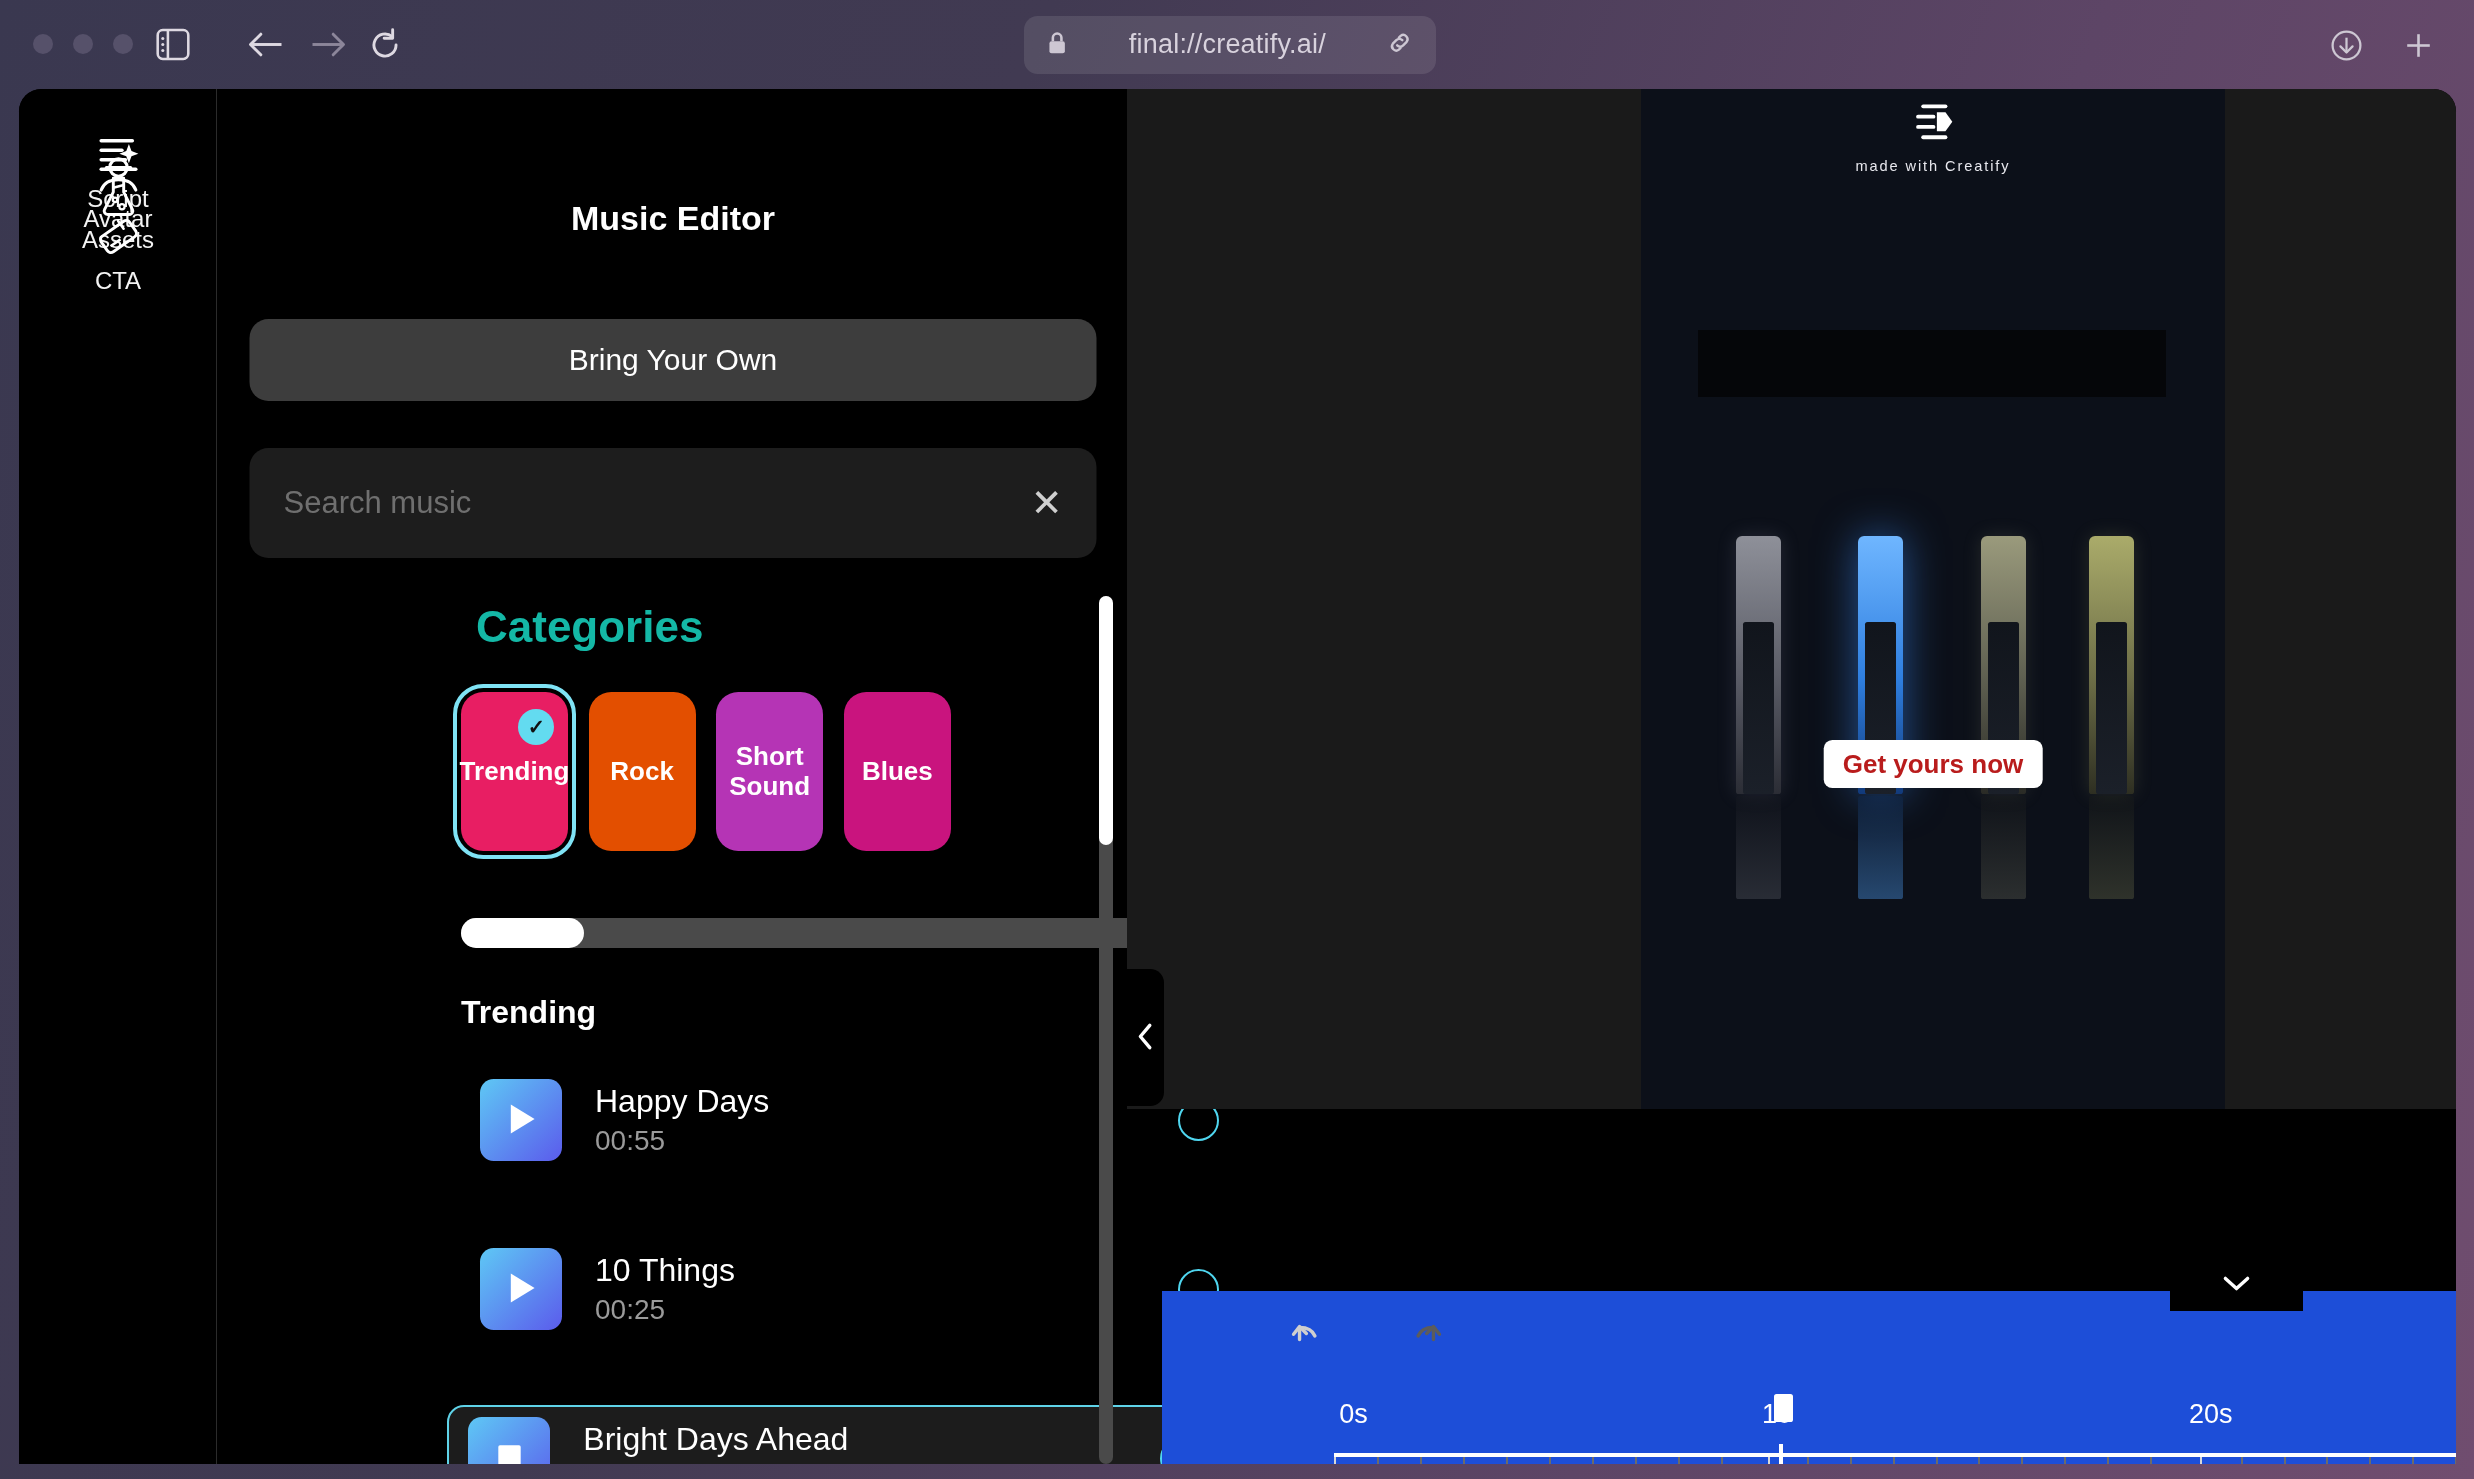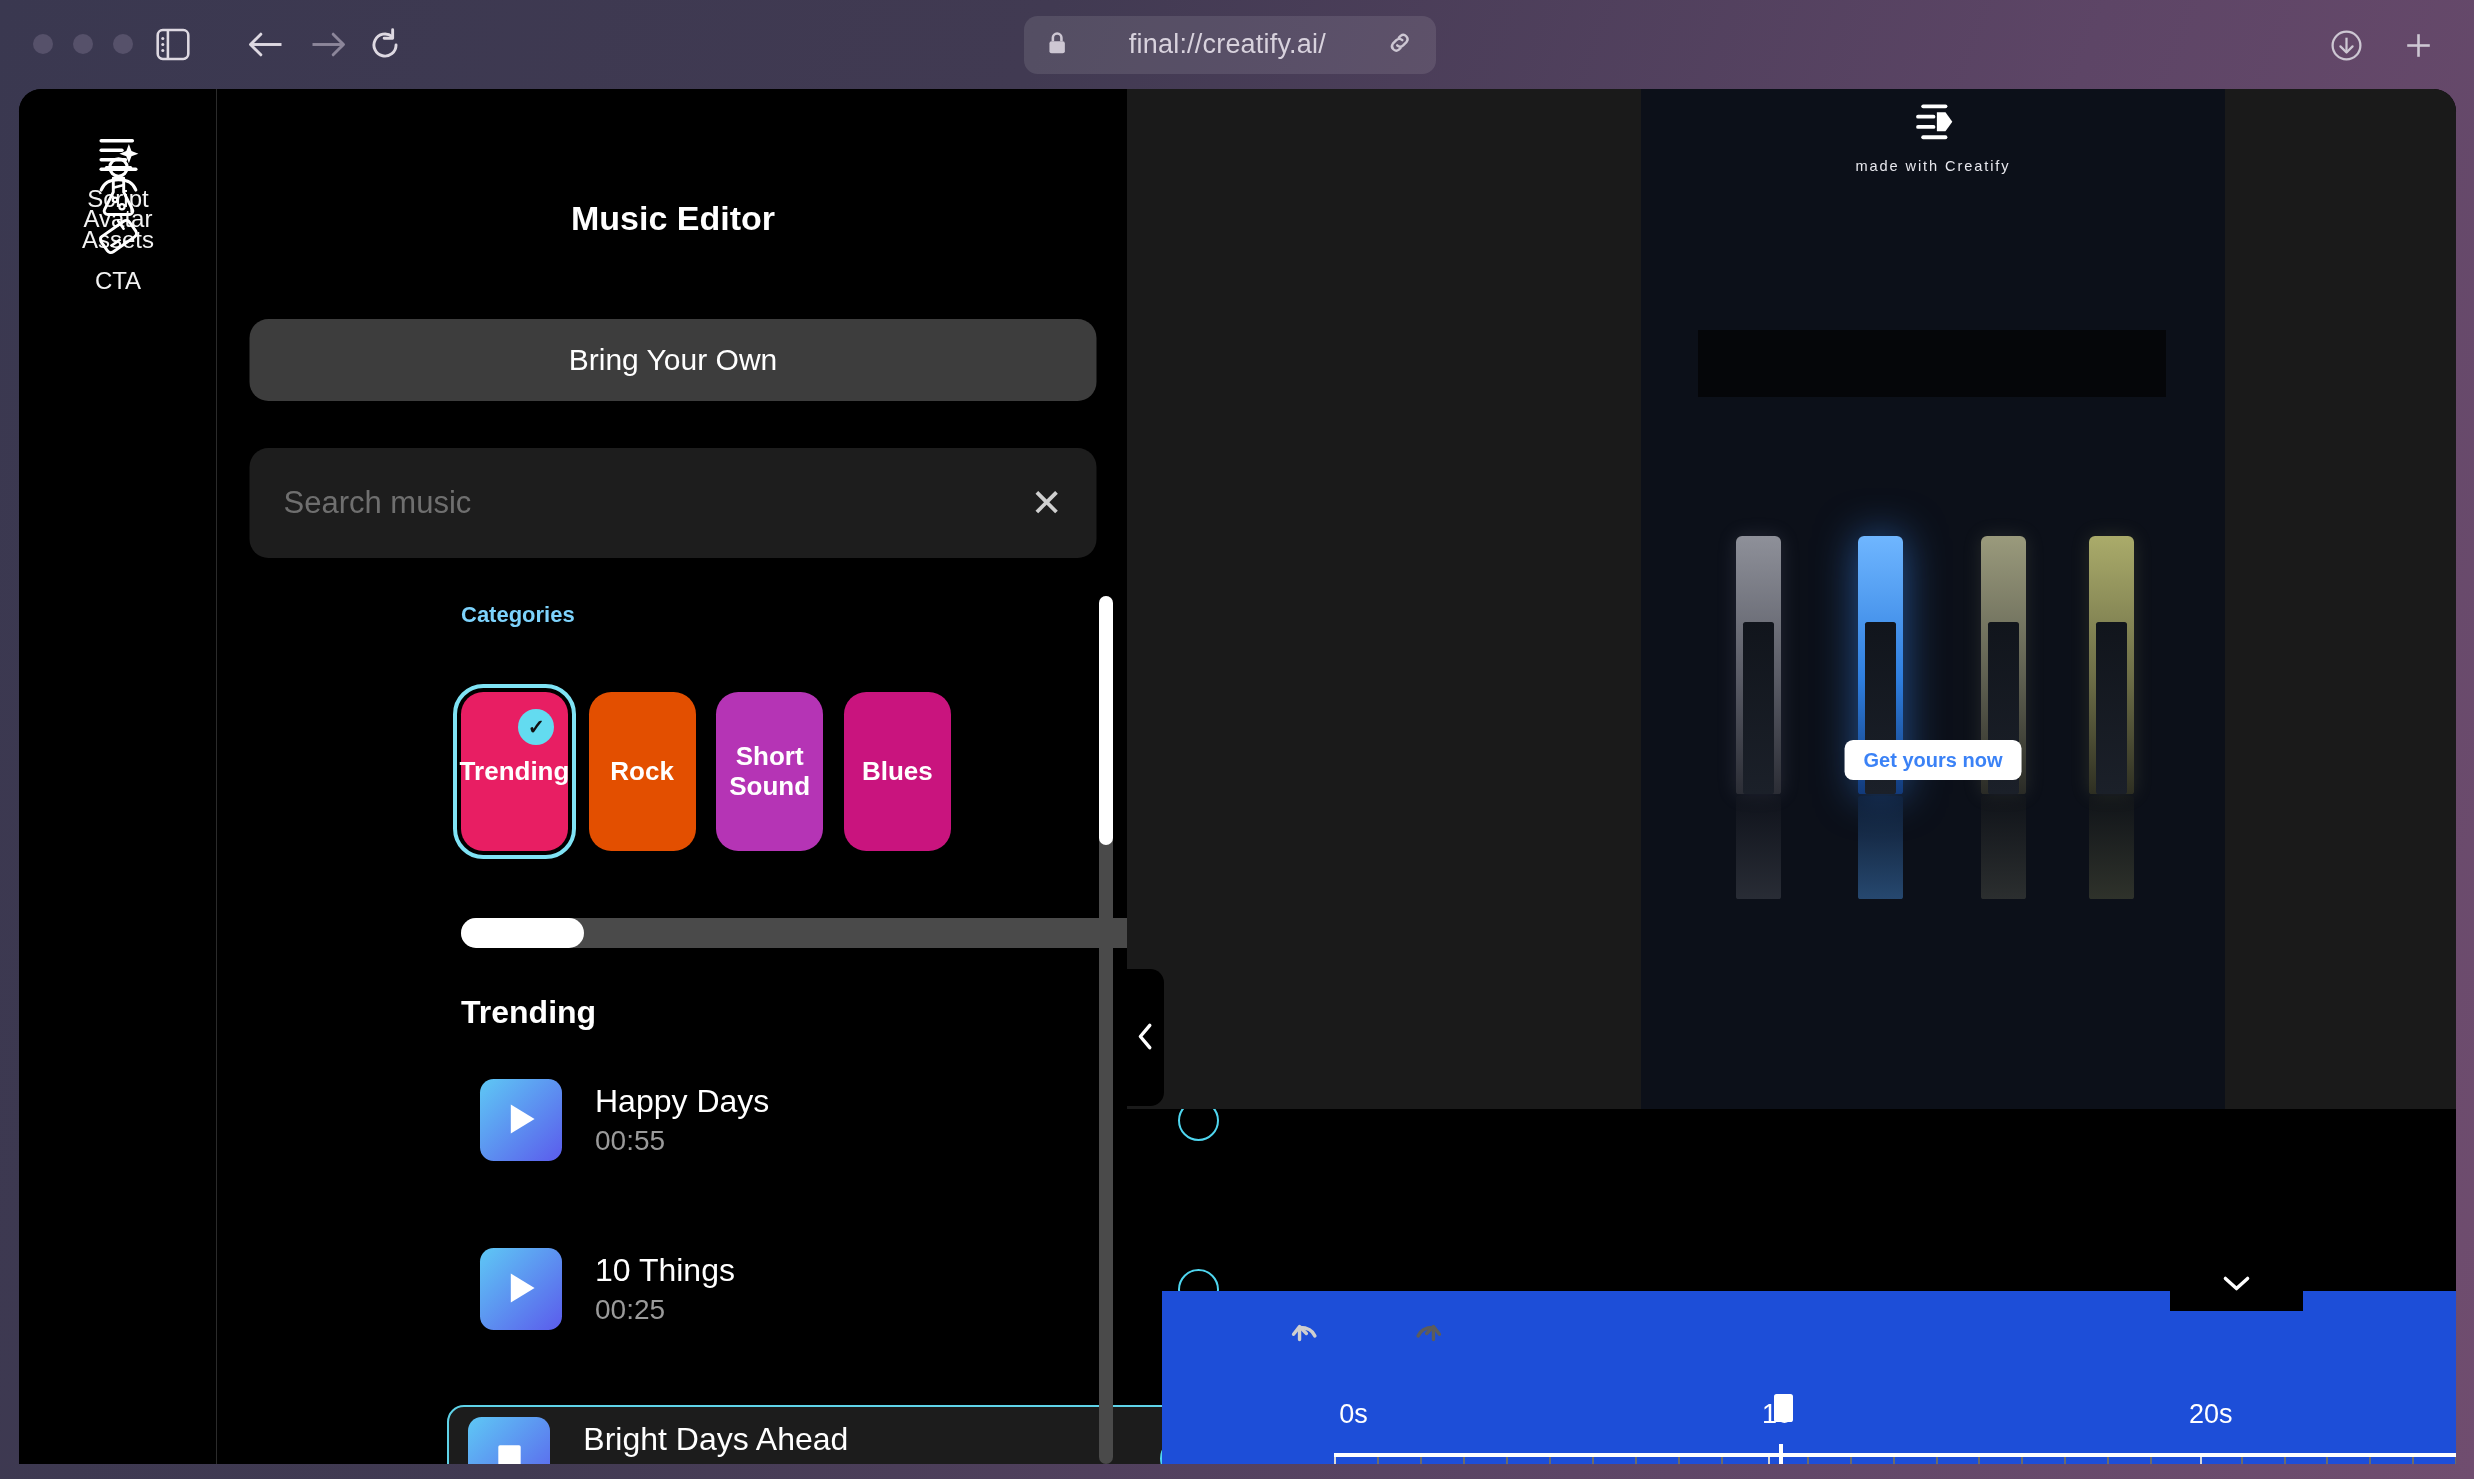--- a/index.html
+++ b/index.html
@@ -97,22 +97,22 @@
     display: flex; align-items: center; padding: 0 34px;
   }
   #search-input {
     flex: 1; background: transparent; border: none; outline: none;
     color: #fff; font-size: 31px; font-family: inherit;
   }
   #search-input::placeholder { color: #6f6f6f; }
   #search-clear-icon { color: #cfcfcf; font-size: 38px; cursor: pointer; line-height: 1; }
 
   #categories-title {
-    position: absolute; left: 242px; top: 513px;
-    color: #7dd3fc; font-size: 22px; font-weight: bold;
+    position: absolute; left: 257px; top: 513px;
+    color: #14b8a6; font-size: 44px; font-weight: bold;
   }
   #category-pills {
     position: absolute; left: 242px; top: 603px;
     display: flex; gap: 20.6px;
   }
   .category-pill {
     position: relative; width: 107px; height: 159px; border-radius: 22.3px;
     display: flex; align-items: center; justify-content: center;
     color: #fff; font-size: 26px; font-weight: bold; text-align: center;
     line-height: 1.12; cursor: pointer; padding: 0 5.2px;
@@ -210,22 +210,22 @@
     content: ""; position: absolute; left: 6.9px; right: 6.9px; top: 86px; bottom: 0;
     background: linear-gradient(180deg, #11151c 0%, #1b2029 100%);
     border-radius: 2.6px;
   }
   .bottle-reflection {
     position: absolute; width: 45px; height: 103px; border-radius: 2.6px;
     opacity: 0.22; transform: scaleY(-1);
   }
   #caption-overlay {
     position: absolute; left: 50%; transform: translateX(-50%); top: 651px;
-    background: #fff; color: #3b82f6;
-    font-size: 20px; font-weight: bold;
+    background: #fff; color: #b91c1c;
+    font-size: 26px; font-weight: bold;
     padding: 8.6px 19px; border-radius: 8.6px; white-space: nowrap;
   }
 
   
   #preview-notice {
     position: absolute; left: 1108px; top: 1126px; right: 0;
     text-align: center; color: #f2ef2a; font-size: 27px; font-weight: bold;
     white-space: nowrap; overflow: hidden;
   }
   #preview-notice .bang { color: #e8430f; }

